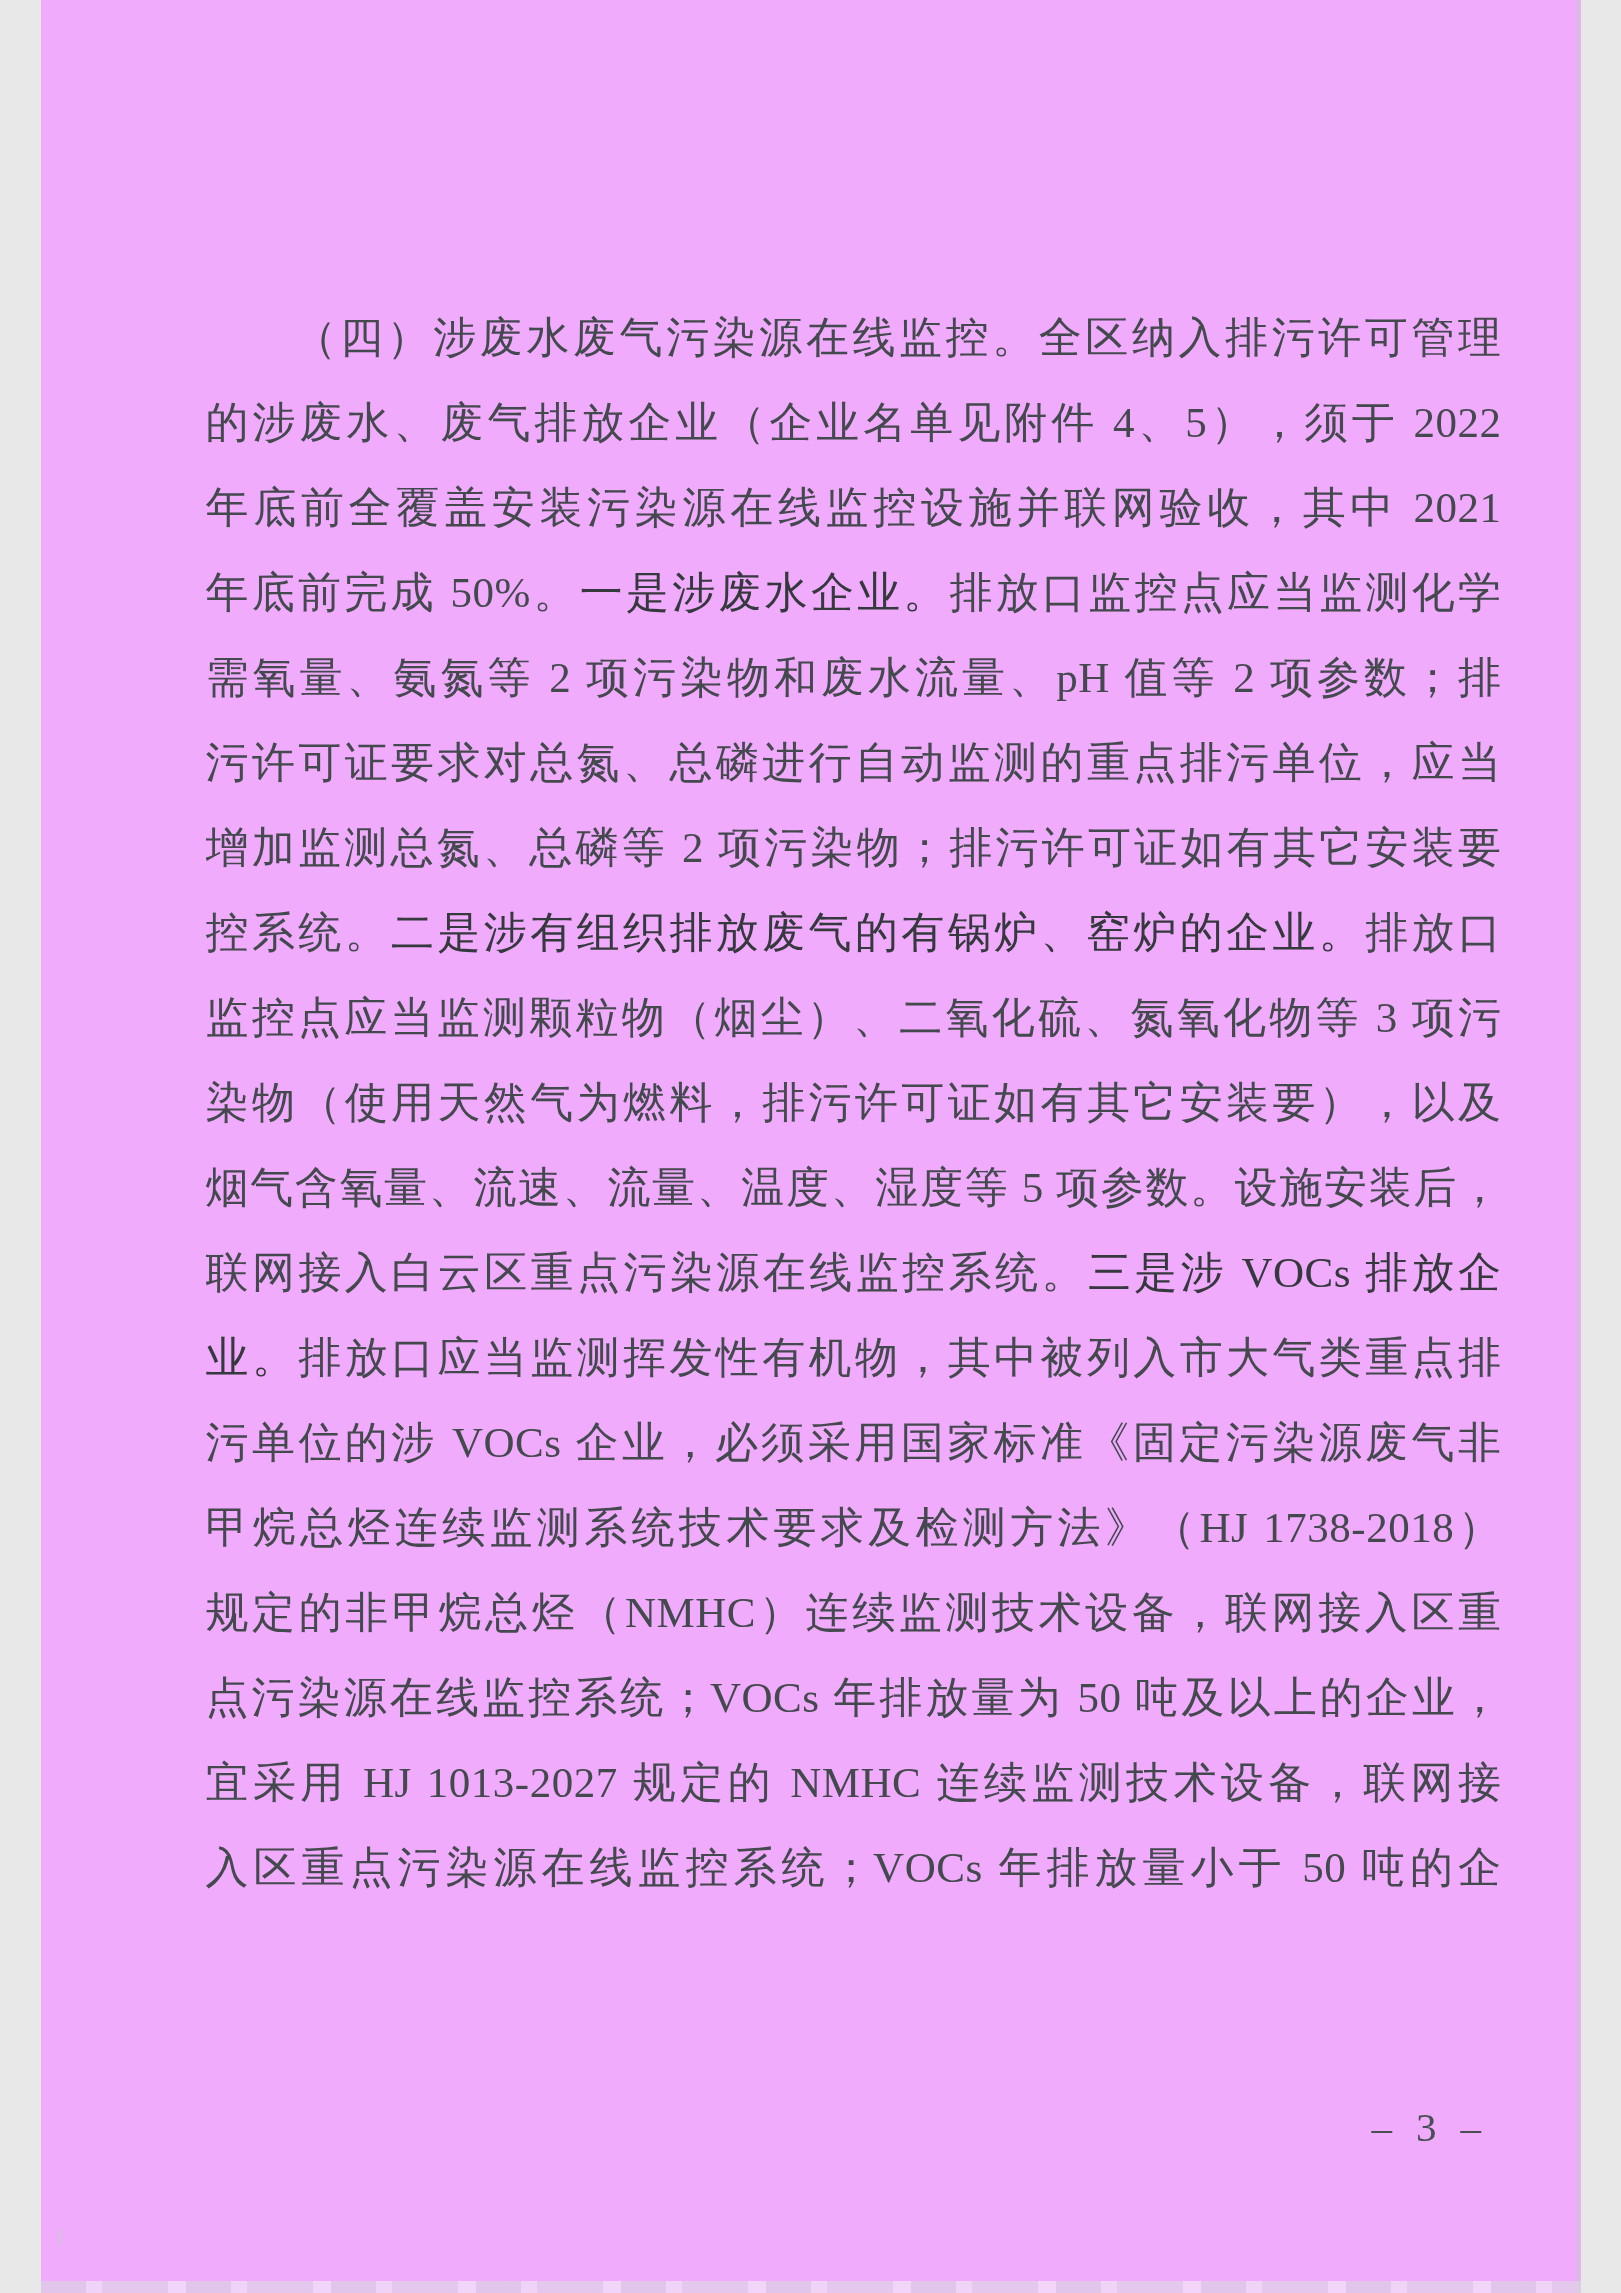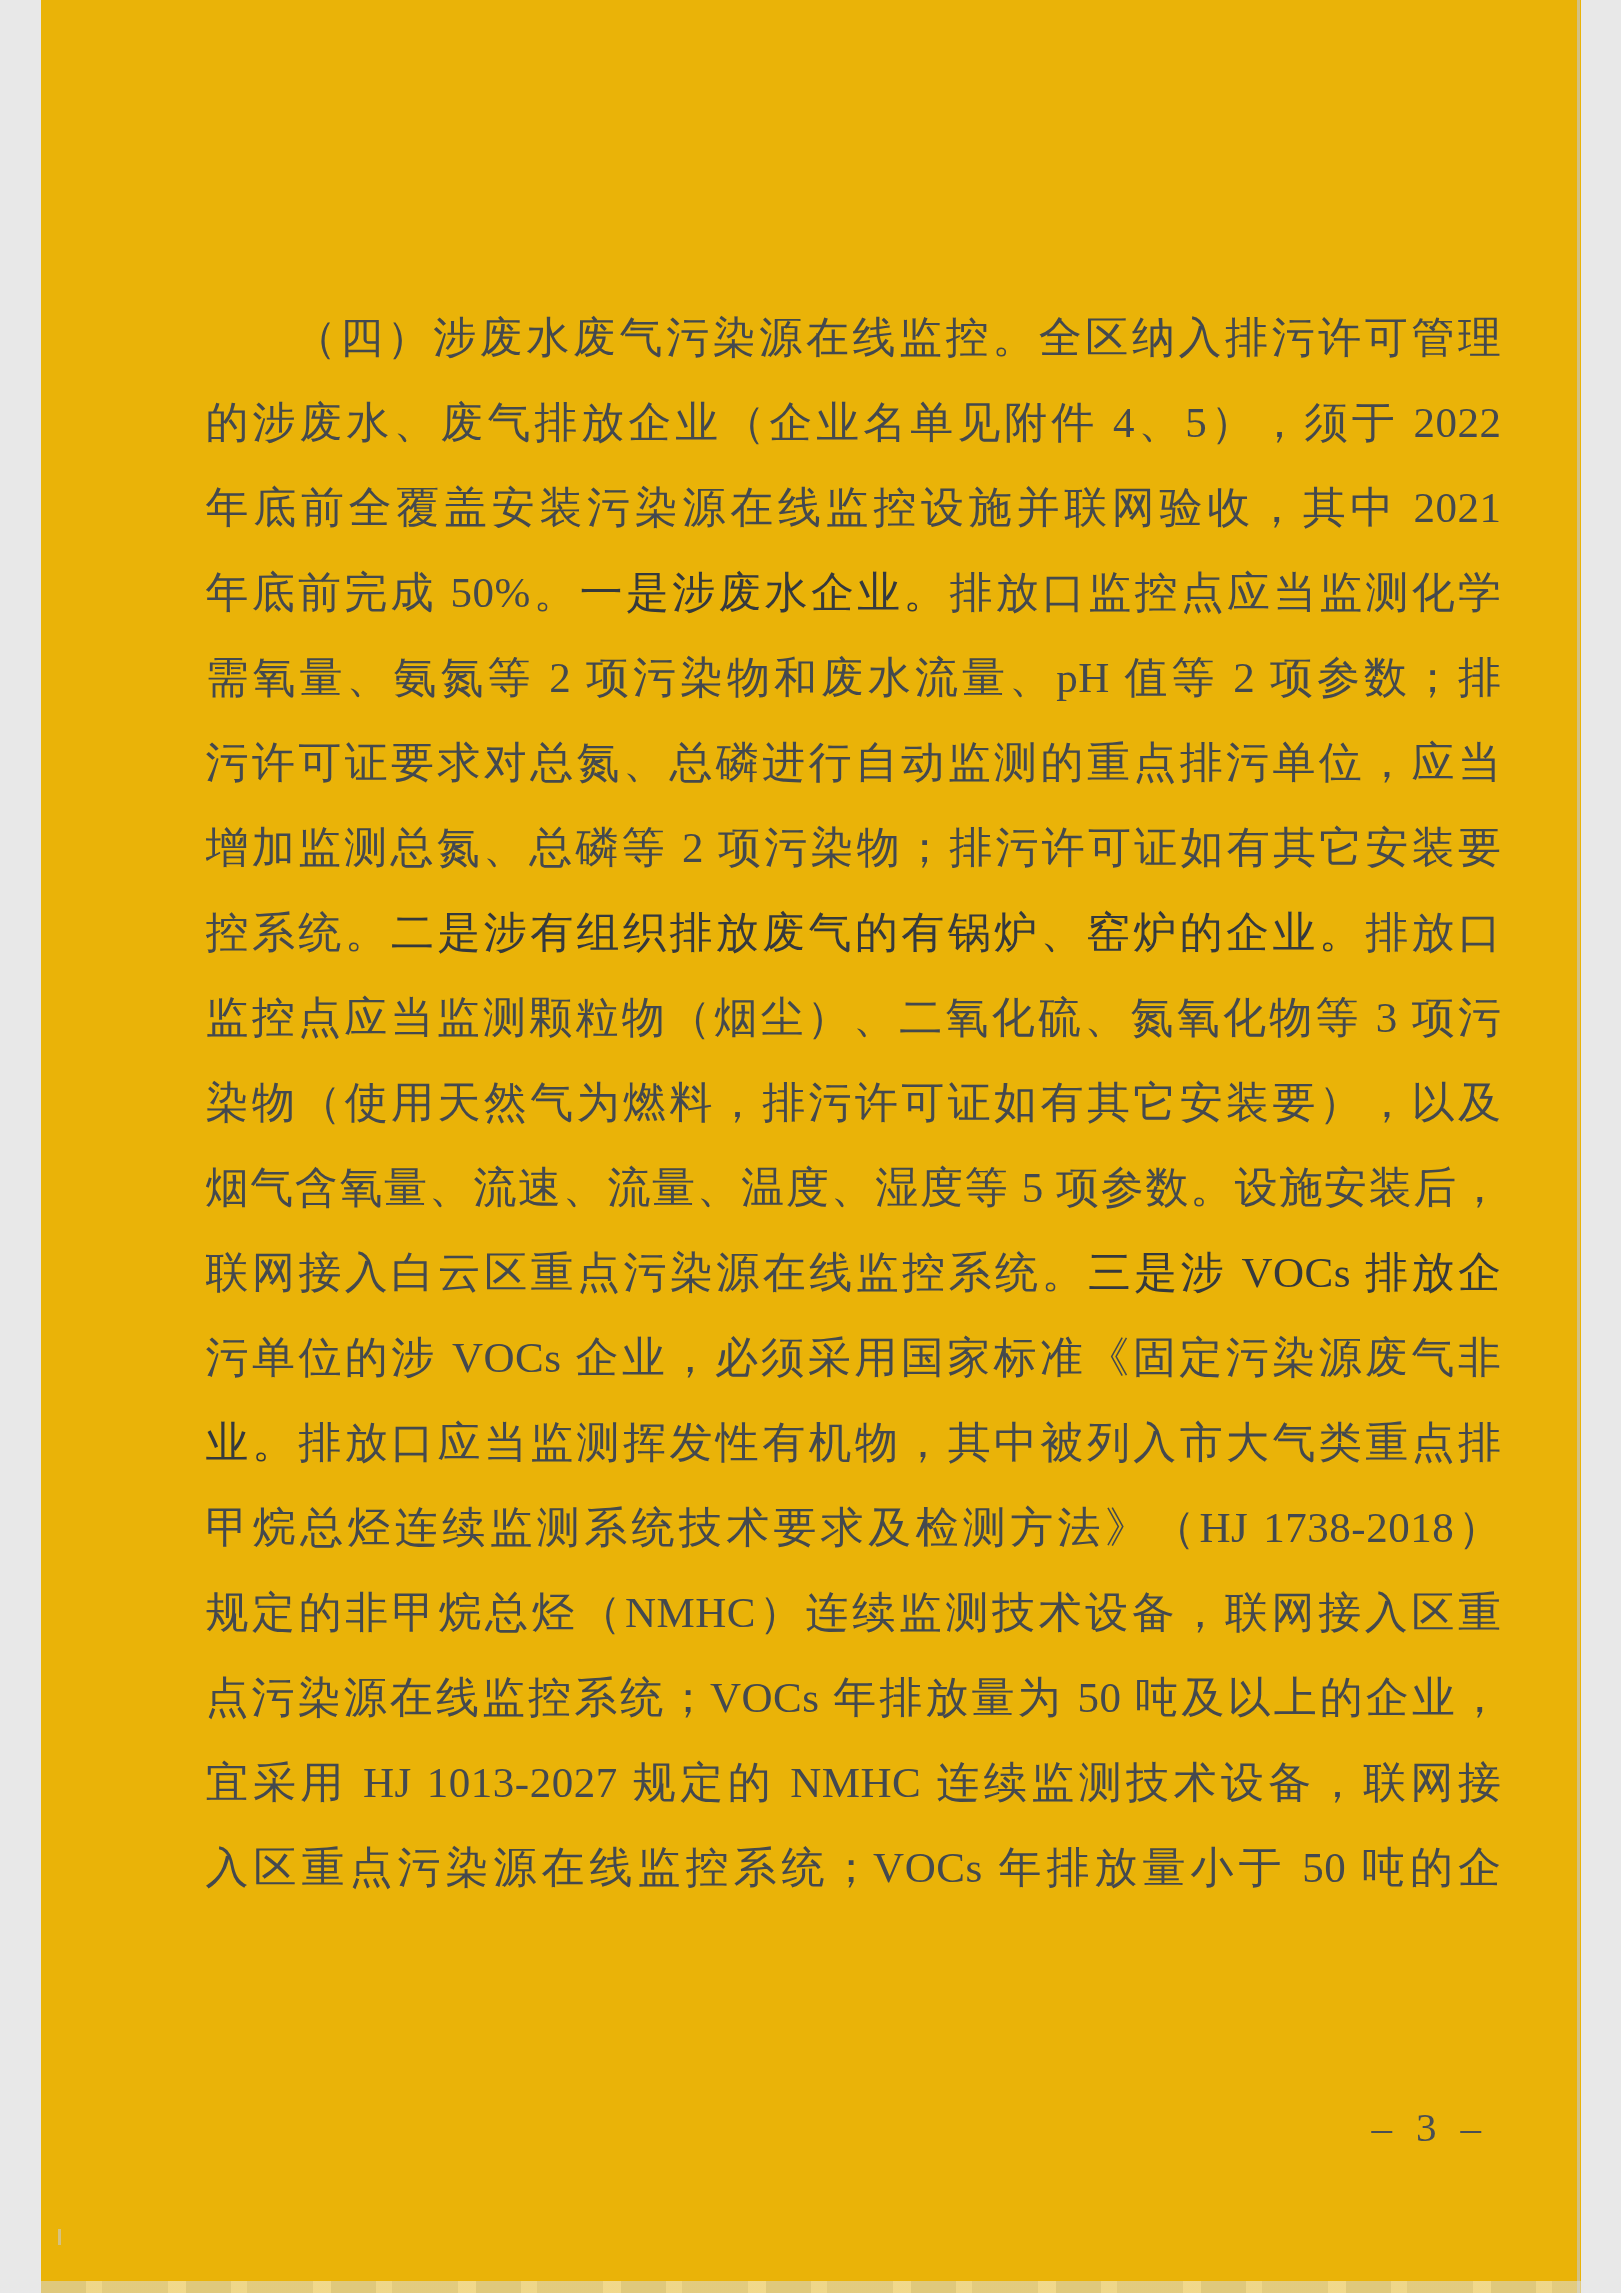--- a/index.html
+++ b/index.html
@@ -5,21 +5,21 @@
     html, body {
       margin: 0;
       padding: 0;
       background: #e8e8e8;
     }
     .page {
       position: relative;
       width: 1540px;
       height: 2294px;
       margin: 0 auto;
-      background: #eab308;
+      background: #f0abfc;
       overflow: hidden;
       font-family: "Liberation Serif", "DejaVu Serif", serif;
       color: #44494e;
     }
     .text-block {
       position: absolute;
       left: 165px;
       top: 295px;
       width: 1296px;
     }
@@ -96,22 +96,22 @@
       <div class="line"><span class="seg">年底前全覆盖安装污染源在线监控设施并联网验收，其中 2021</span></div>
       <div class="line"><span class="seg">年底前完成 50%。</span><span class="seg bold">一是涉废水企业。</span><span class="seg">排放口监控点应当监测化学</span></div>
       <div class="line"><span class="seg">需氧量、氨氮等 2 项污染物和废水流量、pH 值等 2 项参数；排</span></div>
       <div class="line"><span class="seg">污许可证要求对总氮、总磷进行自动监测的重点排污单位，应当</span></div>
       <div class="line"><span class="seg">增加监测总氮、总磷等 2 项污染物；排污许可证如有其它安装要</span></div>
       <div class="line"><span class="seg">控系统。</span><span class="seg bold">二是涉有组织排放废气的有锅炉、窑炉的企业。</span><span class="seg">排放口</span></div>
       <div class="line"><span class="seg">监控点应当监测颗粒物（烟尘）、二氧化硫、氮氧化物等 3 项污</span></div>
       <div class="line"><span class="seg">染物（使用天然气为燃料，排污许可证如有其它安装要），以及</span></div>
       <div class="line"><span class="seg">烟气含氧量、流速、流量、温度、湿度等 5 项参数。设施安装后，</span></div>
       <div class="line"><span class="seg">联网接入白云区重点污染源在线监控系统。</span><span class="seg bold">三是涉 VOCs 排放企</span></div>
+      <div class="line"><span class="seg bold">业。</span><span class="seg">排放口应当监测挥发性有机物，其中被列入市大气类重点排</span></div>
       <div class="line"><span class="seg">污单位的涉 VOCs 企业，必须采用国家标准《固定污染源废气非</span></div>
-      <div class="line"><span class="seg bold">业。</span><span class="seg">排放口应当监测挥发性有机物，其中被列入市大气类重点排</span></div>
       <div class="line"><span class="seg">甲烷总烃连续监测系统技术要求及检测方法》（HJ 1738-2018）</span></div>
       <div class="line"><span class="seg">规定的非甲烷总烃（NMHC）连续监测技术设备，联网接入区重</span></div>
       <div class="line"><span class="seg">点污染源在线监控系统；VOCs 年排放量为 50 吨及以上的企业，</span></div>
       <div class="line"><span class="seg">宜采用 HJ 1013-2027 规定的 NMHC 连续监测技术设备，联网接</span></div>
       <div class="line"><span class="seg">入区重点污染源在线监控系统；VOCs 年排放量小于 50 吨的企</span></div>
     </div>
   <div class="page-number">– 3 –</div>
   <div class="scan-edge-right"></div>
   <div class="scan-edge-bottom"></div>
   <div class="scan-speck"></div>

